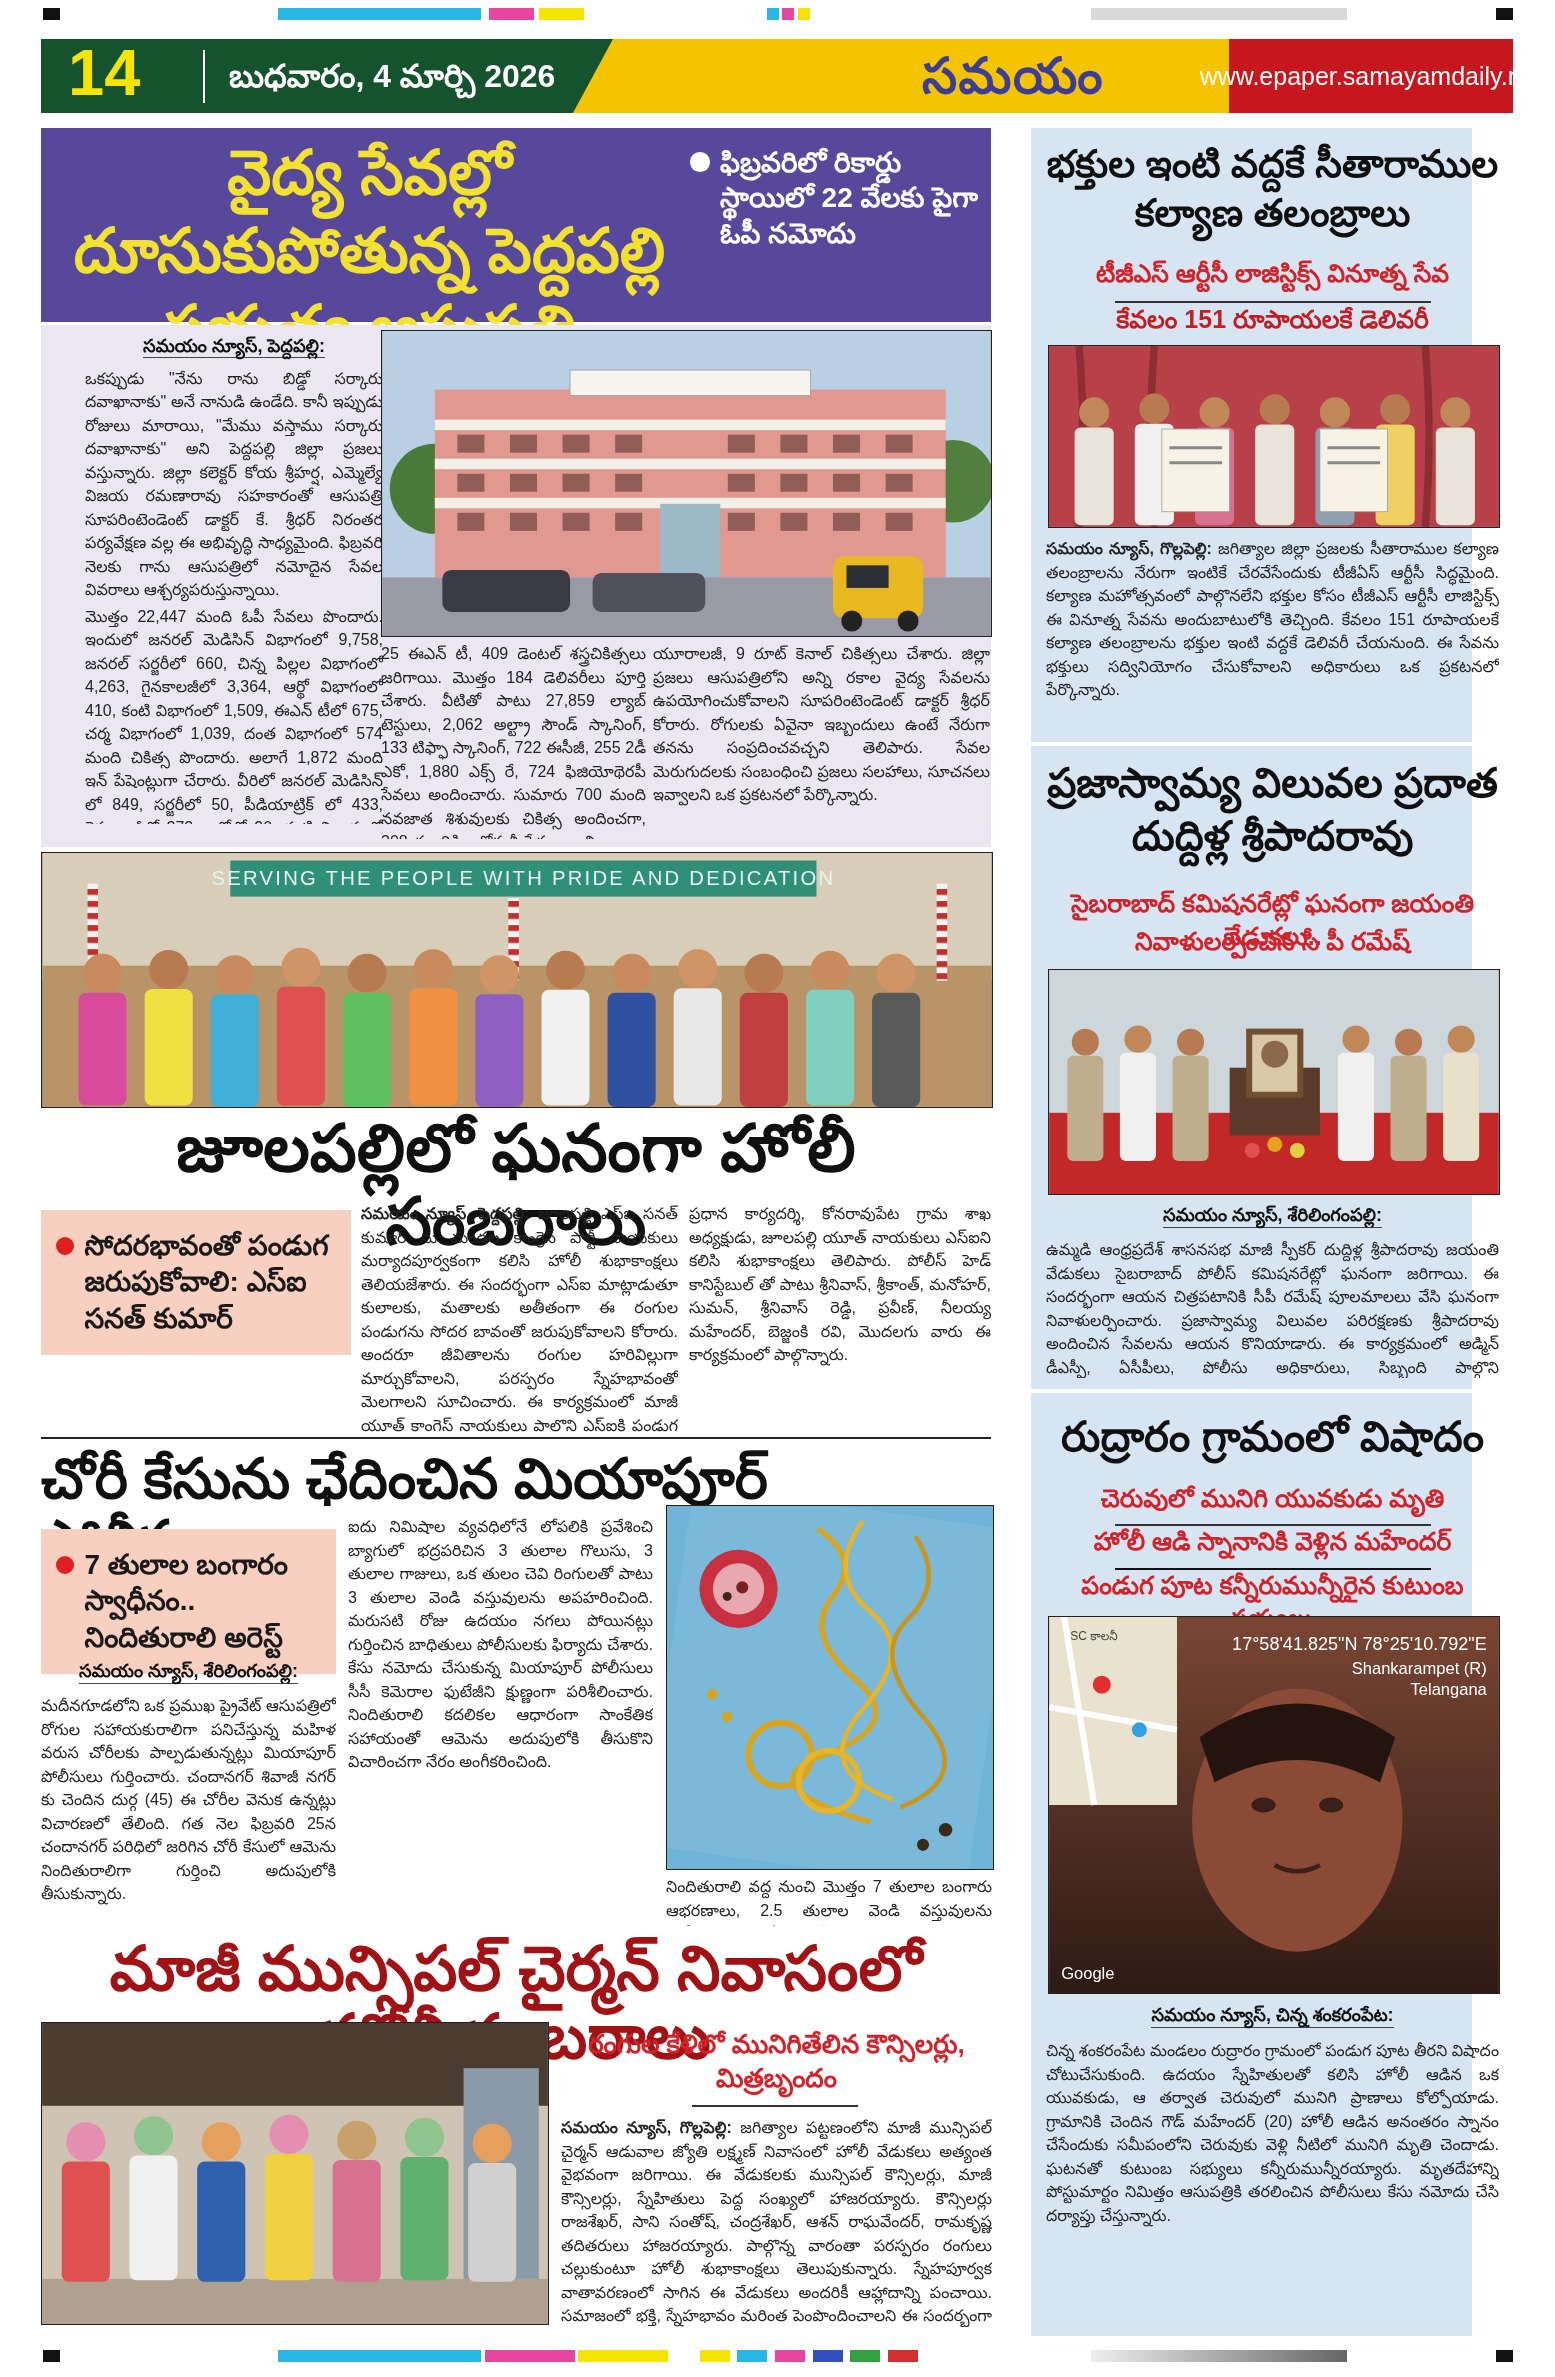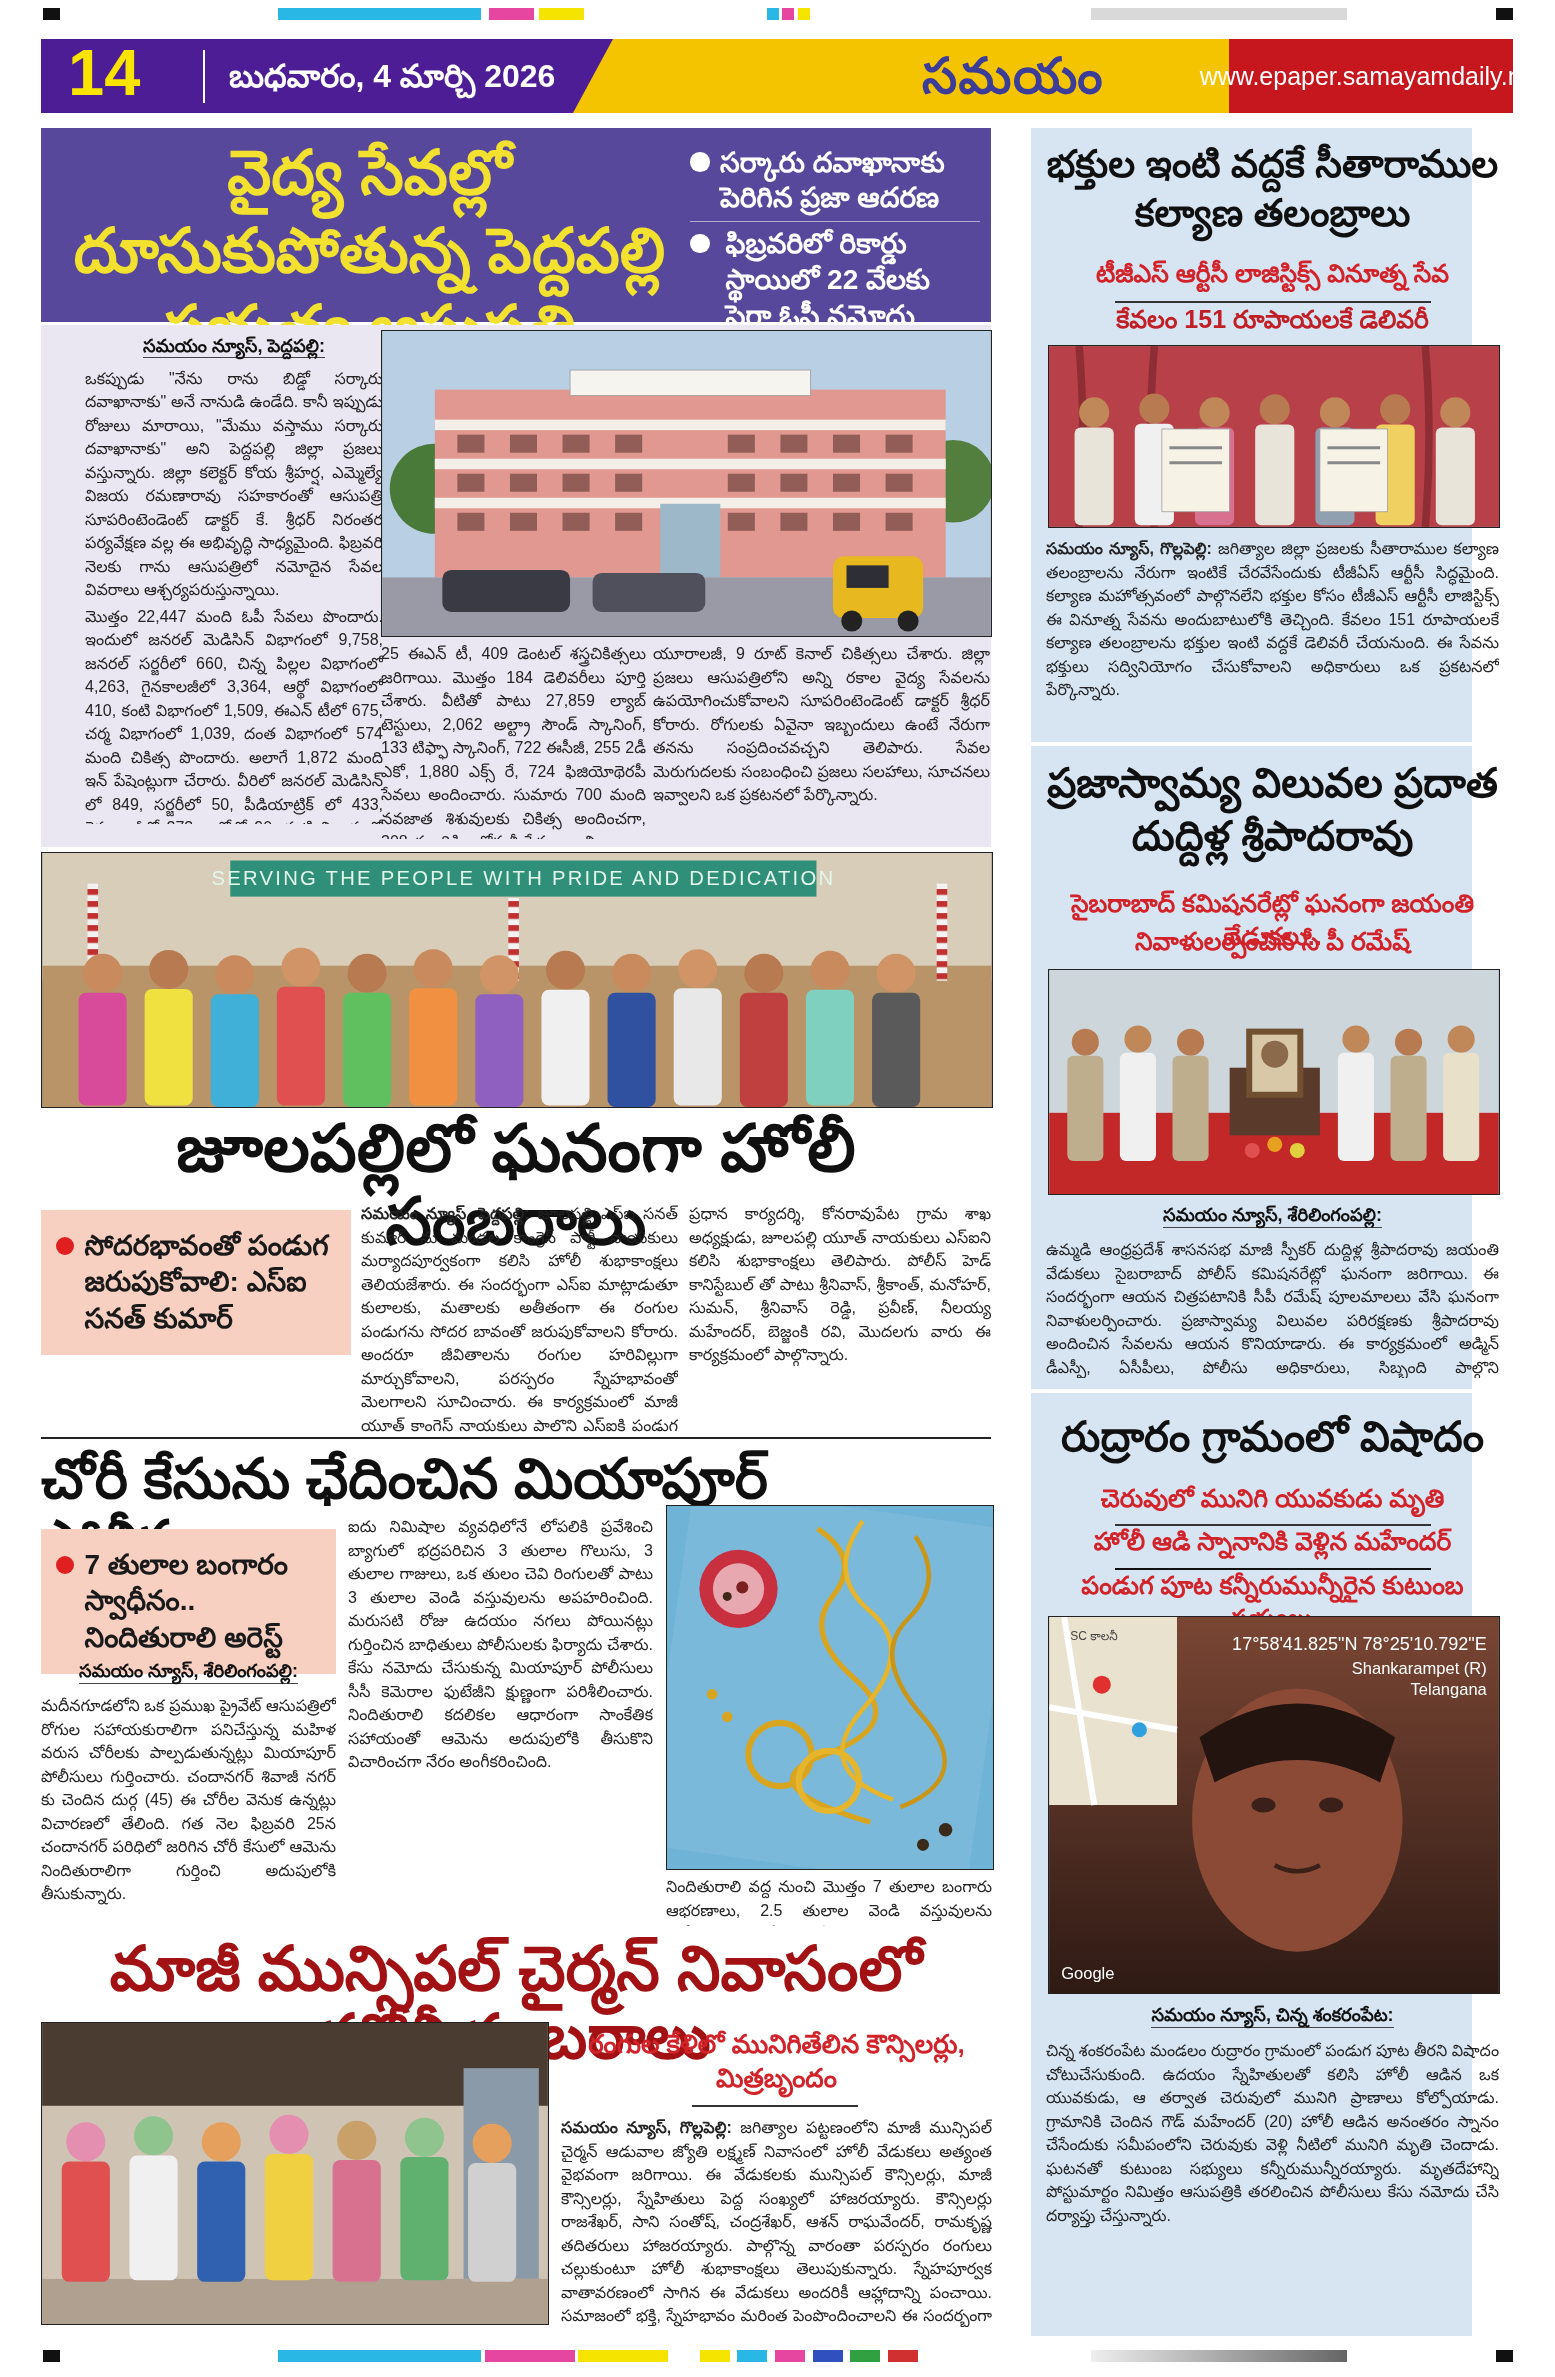--- a/index.html
+++ b/index.html
@@ -1,21 +1,21 @@
 <!DOCTYPE html>
 <html style="font-size:12px"><head>
 <meta charset="utf-8">
 <style>
   html,body{margin:0;padding:0;background:#ffffff;}
   .page{position:relative;width:1555px;height:2377px;background:#ffffff;overflow:hidden;
         font-family:"Liberation Sans","DejaVu Sans",sans-serif;color:#1e1e1e;}
   .abs{position:absolute;}
   
   .hdr{position:absolute;left:41px;top:39px;width:1472px;height:74px;background:#f5c400;}
-  .hdr-red-left{position:absolute;left:0;top:0;width:572px;height:74px;background:#4c1d95;
+  .hdr-red-left{position:absolute;left:0;top:0;width:572px;height:74px;background:#14532d;
         clip-path:polygon(0 0,100% 0,93% 100%,0 100%);}
   .hdr-red-right{position:absolute;right:0;top:0;width:284px;height:74px;background:#c6171e;
         display:flex;align-items:center;justify-content:center;}
   .pgnum{position:absolute;left:27px;top:-3px;font-size:65px;font-weight:bold;color:#f9e400;line-height:74px;}
   .hdr-div{position:absolute;left:162px;top:10.5px;width:2.3px;height:53px;background:#ffffff;}
   .hdr-date{position:absolute;left:188px;top:0;height:74px;line-height:74px;font-size:32px;font-weight:bold;color:#ffffff;}
   .masthead{position:absolute;left:972px;top:0;height:74px;line-height:74px;transform:translateX(-50%);
         font-size:50px;font-weight:bold;color:#3c3d99;letter-spacing:1.5px;}
   .hdr-url{font-size:25px;color:#ffffff;}
   
@@ -79,24 +79,20 @@
     </div>
     <div class="masthead">సమయం</div>
     <div class="hdr-red-right">
       <span class="hdr-url">www.epaper.samayamdaily.net</span>
     </div>
   </header>
 
   <section class="hero">
     <div class="hero-h">వైద్య సేవల్లో దూసుకుపోతున్న పెద్దపల్లి ప్రభుత్వ ఆసుపత్రి</div>
     <div class="hero-b">
-      <div class="it">
-        <span class="dotw"></span>
-        <span>సర్కారు దవాఖానాకు పెరిగిన ప్రజా ఆదరణ</span>
-      </div>
       <div class="it">
         <span class="dotw"></span>
         <span>ఫిబ్రవరిలో రికార్డు స్థాయిలో 22 వేలకు పైగా ఓపీ నమోదు</span>
       </div>
     </div>
   </section>
 
   <section class="lav">
     <div class="abs colcut" style="left:44px;top:10.5px;width:298px;height:488px;">
       <span class="byl-c"><span>సమయం న్యూస్, పెద్దపల్లి:</span></span>

